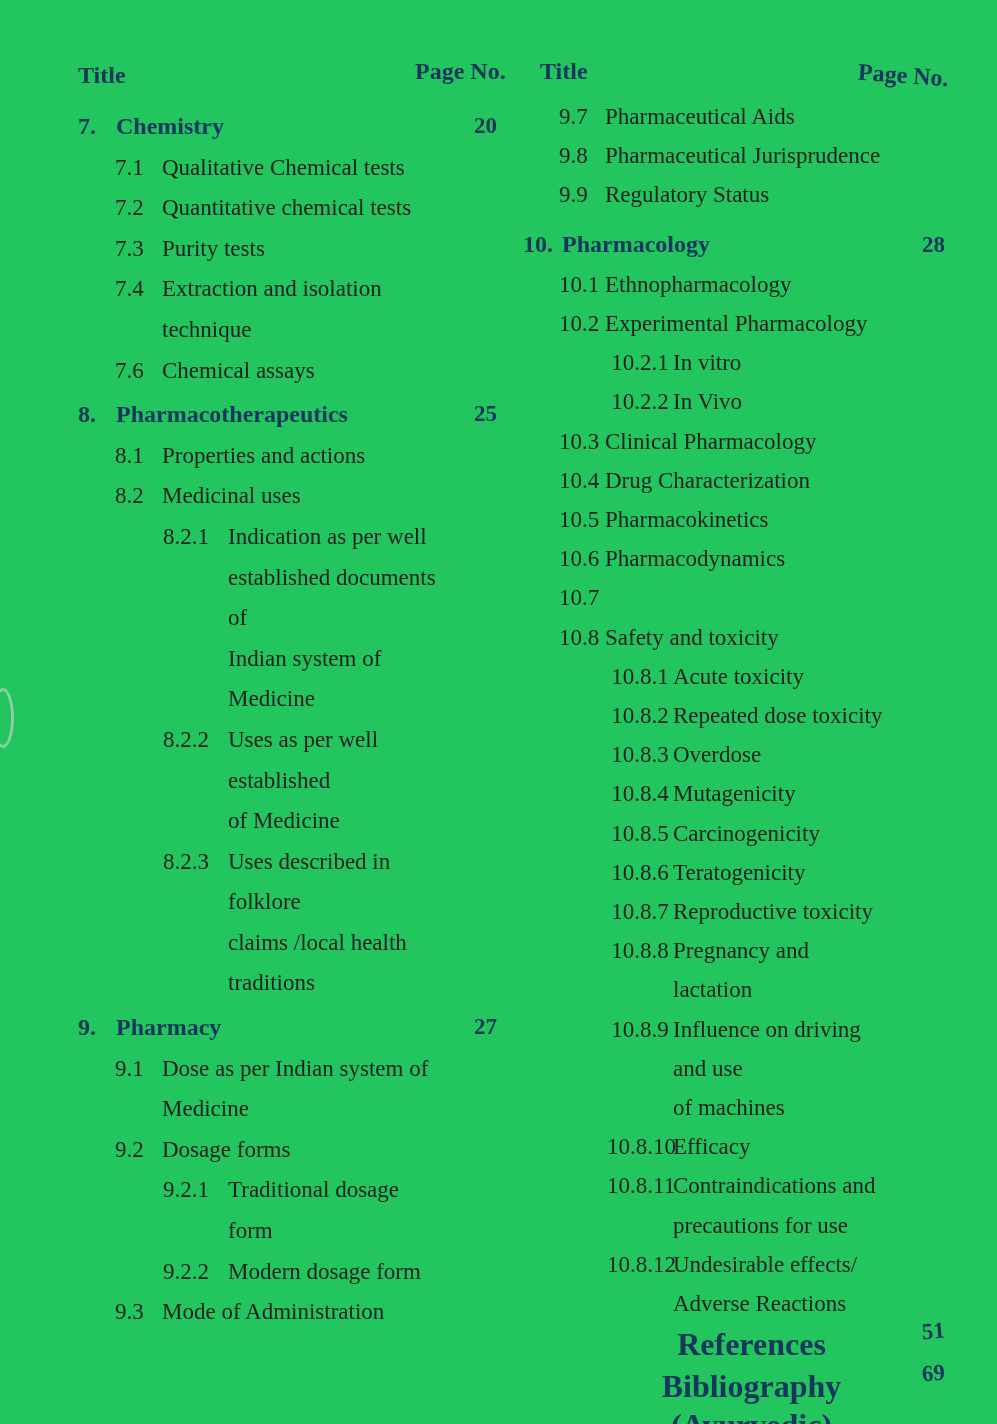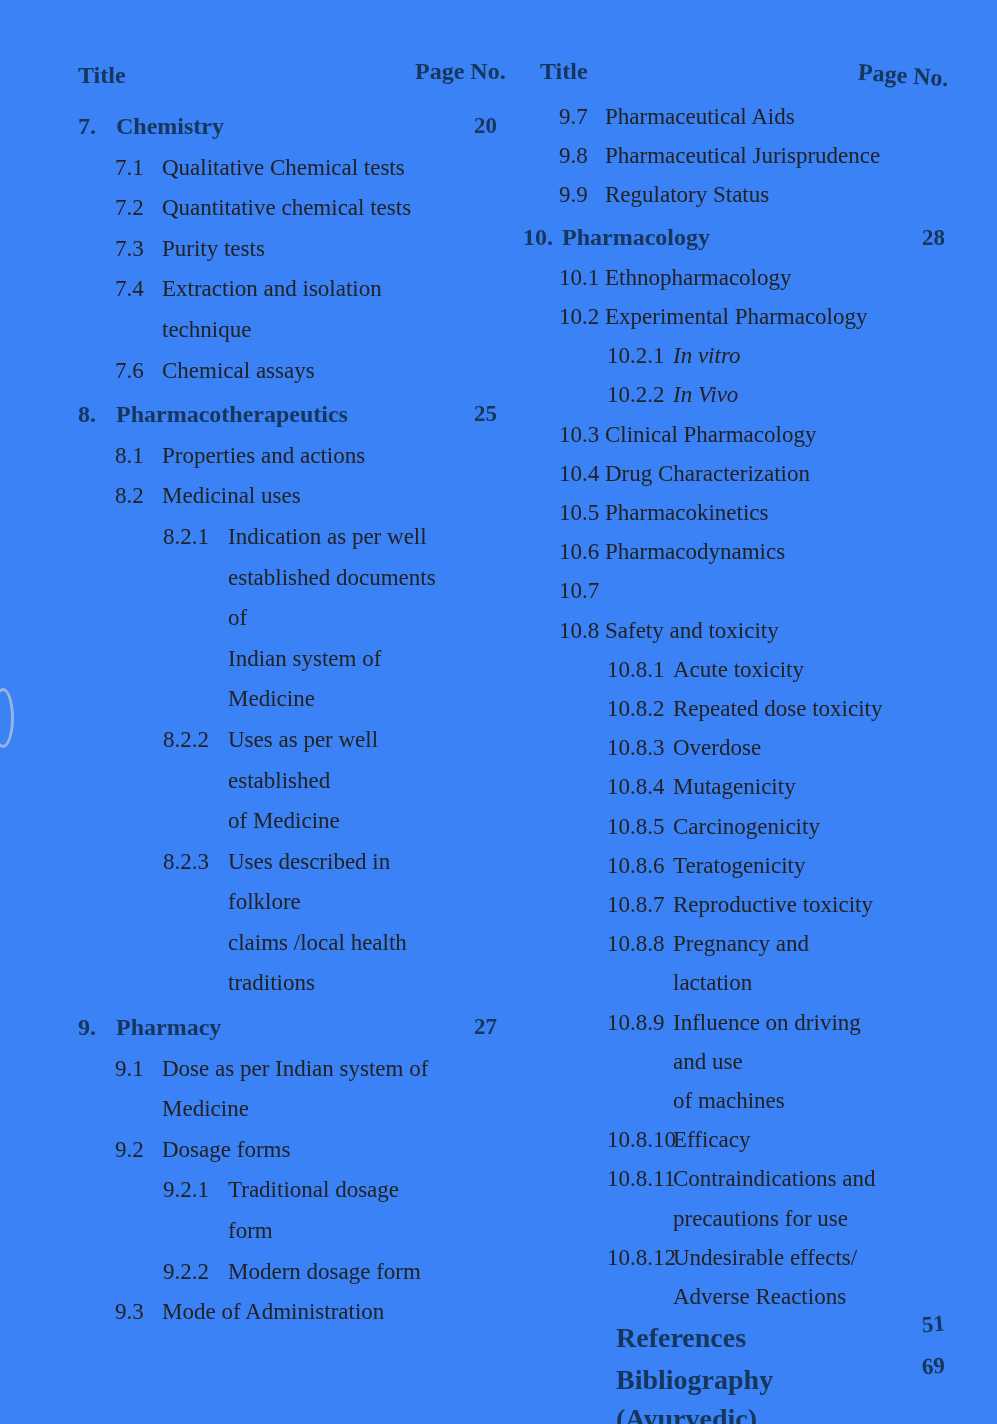--- a/index.html
+++ b/index.html
@@ -11,21 +11,21 @@
     width: 997px;
     height: 1424px;
     position: relative;
     font-family: "Liberation Serif", serif;
     color: #222222;
     overflow: hidden;
   }
   .page {
     position: absolute;
     inset: 0;
-    background: #3b82f6;
+    background: #22c55e;
   }
   
   .col-header {
     position: absolute;
     font-weight: bold;
     color: #16365c;
     font-size: 24px;
   }
   #hdr-left-title    { left: 78px;  top: 62px; }
   #hdr-left-page     { left: 415px; top: 58px; }
@@ -55,47 +55,48 @@
 
   
   #col-left .level-1 { padding-left: 0;    margin-top: 3px; margin-bottom: 1px; }
   #col-left .level-1 .toc-num { width: 38px; }
   #col-left .level-2 { padding-left: 37px; }
   #col-left .level-2 .toc-num { width: 47px; }
   #col-left .level-3 { padding-left: 85px; font-family: Liberation Serif, serif; }
   #col-left .level-3 .toc-num { width: 65px; }
 
   
-  #col-right .level-1 { padding-left: 0;    margin-top: 3px; margin-bottom: 1px; justify-content: center; }
+  #col-right .level-1 { padding-left: 0;    margin-top: 10px; margin-bottom: 1px; justify-content: center; }
   #col-right .level-1 .toc-num { width: 39px; }
   #col-right .level-2 { padding-left: 36px; }
   #col-right .level-2 .toc-num { width: 46px; }
   #col-right .level-3 { padding-left: 84px; }
-  #col-right .level-3 .toc-num { width: 66px; }
+  #col-right .level-3 .toc-num { width: 66px; text-align: center; }
 
   .level-1 .toc-num,
   .level-1 .toc-text {
     font-weight: bold;
     color: #16365c;
     font-size: 24px;
   }
 
   
   .level-end { padding-left: 93px; margin-top: 2px; }
   .level-end .toc-num { width: 0; }
   .level-end .toc-text {
     font-weight: bold;
     color: #16365c;
-    font-size: 28px;
+    font-size: 32px;
+    text-align: center;
   }
   .level-end .toc-page {
     transform: translateY(-12px) rotate(-5deg);
   }
 
-  .italic .toc-line { font-style: italic; }
+  .italic .toc-line { }
 
   
   .scan-mark {
     position: absolute;
     left: -8px;
     top: 688px;
     width: 16px;
     height: 54px;
     border: 3px solid #d6d6d6;
     border-radius: 50%;

